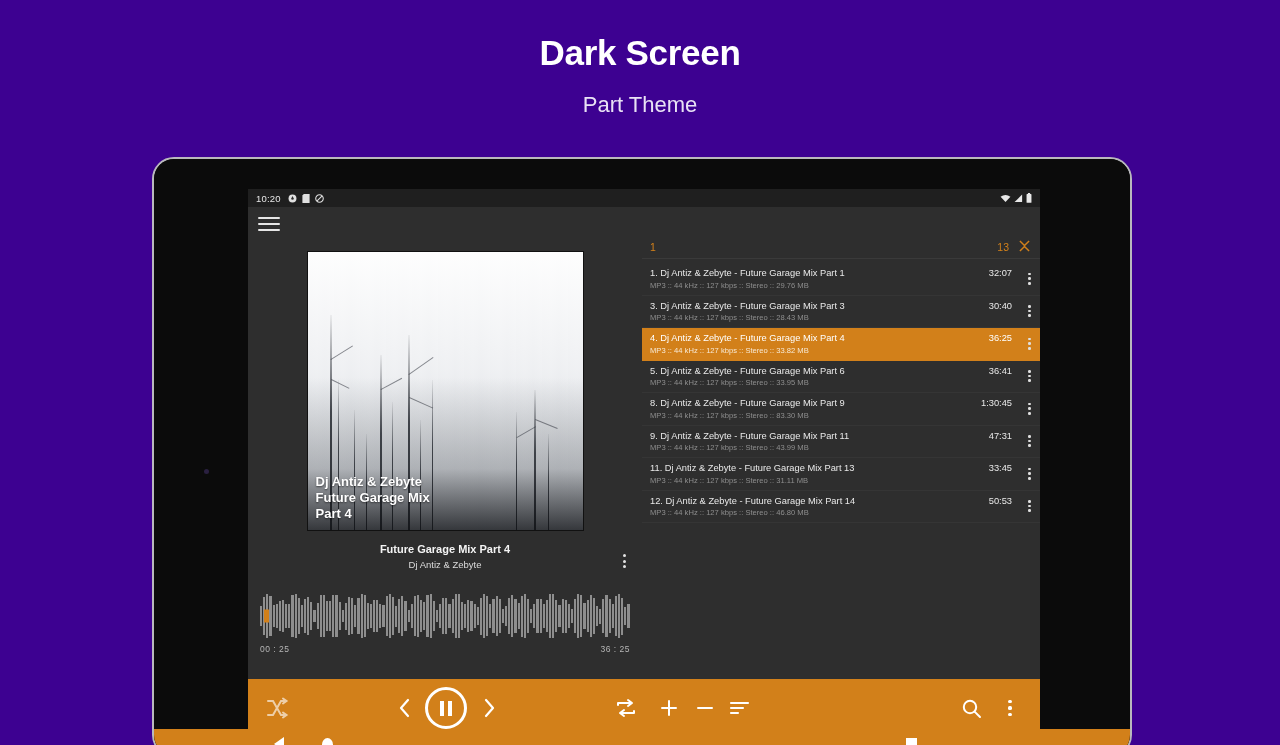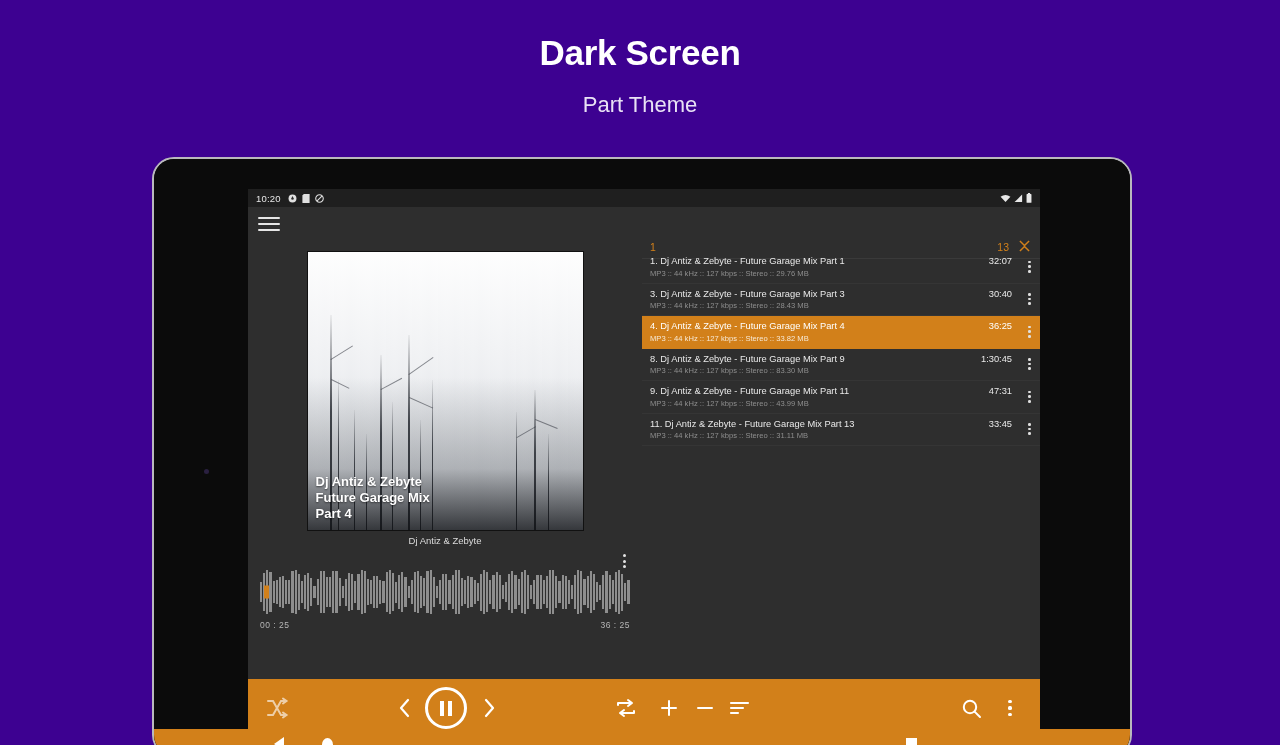--- a/index.html
+++ b/index.html
@@ -310,20 +310,21 @@
             <div class="branch" style="left:209px; bottom:92px;  width:22px; height:1.1px; transform: rotate(-30deg);"></div>
             <div class="branch" style="left:227px; bottom:110px; width:24px; height:1.1px; transform: rotate(22deg);"></div>
             <div class="art-shade"></div>
             <div class="art-text">
               <div>Dj Antiz &amp; Zebyte</div>
               <div>Future Garage Mix</div>
               <div>Part 4</div>
             </div>
           </div>
 
+          <div class="now-title">Future Garage Mix Part 4</div>
           <div class="now-artist">Dj Antiz &amp; Zebyte</div>
           <div class="now-menu">
               <i></i>
               <i></i>
               <i></i>
             </div>
 
           <div class="wave-wrap" id="waveform">
             <div class="wpos" id="wavepos" style="left: 1.1%;"></div>
           <div class="wbar" style="height: 20.5px;"></div>
@@ -463,21 +464,21 @@
               <span>13</span>
               <span class="chev">
                 <svg width="11" height="13" viewBox="0 0 12 14">
                   <path d="M1 1 L6 6 L11 1" fill="none" stroke="#d2801a" stroke-width="1.6"></path>
                   <path d="M1 12 L6 7 L11 12" fill="none" stroke="#d2801a" stroke-width="1.6"></path>
                 </svg>
               </span>
             </span>
           </div>
 
-          <div class="track-list" style="top:44px;" id="tracklist">
+          <div class="track-list" style="top:56px;" id="tracklist">
               <div class="track">
                 <div class="t-row1">
                   <span class="t-title">1. Dj Antiz &amp; Zebyte - Future Garage Mix Part 1</span>
                   <span class="t-dur">32:07</span>
                 </div>
                 <div class="t-sub">MP3 :: 44 kHz :: 127 kbps :: Stereo :: 29.76 MB</div>
                 <div class="t-menu">
                   <i></i>
                   <i></i>
                   <i></i>
@@ -502,20 +503,32 @@
                 </div>
                 <div class="t-sub">MP3 :: 44 kHz :: 127 kbps :: Stereo :: 33.82 MB</div>
                 <div class="t-menu">
                   <i></i>
                   <i></i>
                   <i></i>
                 </div>
               </div>
               <div class="track">
                 <div class="t-row1">
+                  <span class="t-title">5. Dj Antiz &amp; Zebyte - Future Garage Mix Part 6</span>
+                  <span class="t-dur">36:41</span>
+                </div>
+                <div class="t-sub">MP3 :: 44 kHz :: 127 kbps :: Stereo :: 33.95 MB</div>
+                <div class="t-menu">
+                  <i></i>
+                  <i></i>
+                  <i></i>
+                </div>
+              </div>
+              <div class="track">
+                <div class="t-row1">
                   <span class="t-title">8. Dj Antiz &amp; Zebyte - Future Garage Mix Part 9</span>
                   <span class="t-dur">1:30:45</span>
                 </div>
                 <div class="t-sub">MP3 :: 44 kHz :: 127 kbps :: Stereo :: 83.30 MB</div>
                 <div class="t-menu">
                   <i></i>
                   <i></i>
                   <i></i>
                 </div>
               </div>
@@ -530,20 +543,32 @@
                   <i></i>
                   <i></i>
                 </div>
               </div>
               <div class="track">
                 <div class="t-row1">
                   <span class="t-title">11. Dj Antiz &amp; Zebyte - Future Garage Mix Part 13</span>
                   <span class="t-dur">33:45</span>
                 </div>
                 <div class="t-sub">MP3 :: 44 kHz :: 127 kbps :: Stereo :: 31.11 MB</div>
+                <div class="t-menu">
+                  <i></i>
+                  <i></i>
+                  <i></i>
+                </div>
+              </div>
+              <div class="track">
+                <div class="t-row1">
+                  <span class="t-title">12. Dj Antiz &amp; Zebyte - Future Garage Mix Part 14</span>
+                  <span class="t-dur">50:53</span>
+                </div>
+                <div class="t-sub">MP3 :: 44 kHz :: 127 kbps :: Stereo :: 46.80 MB</div>
                 <div class="t-menu">
                   <i></i>
                   <i></i>
                   <i></i>
                 </div>
               </div>
             </div>
         </div>
       </div>
 

